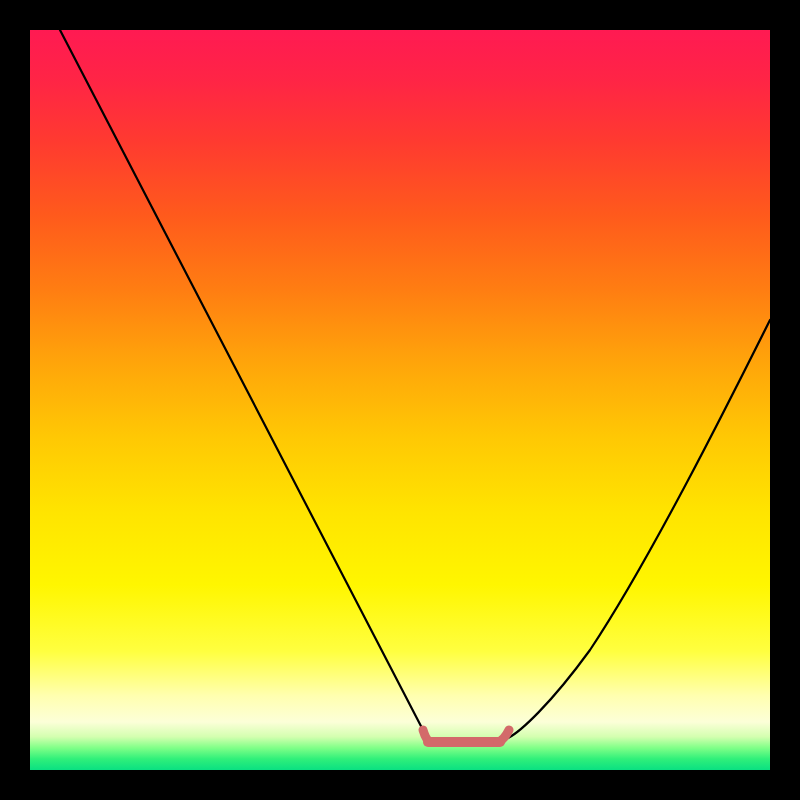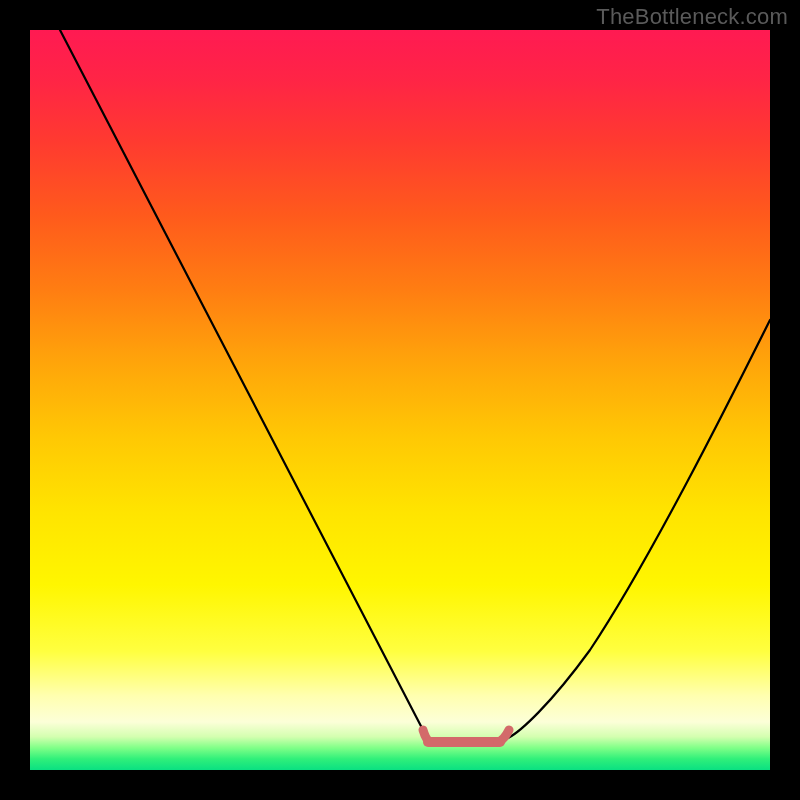--- a/index.html
+++ b/index.html
@@ -46,21 +46,20 @@
     width: 740px;
     height: 740px;
     z-index: 5;
   }
 </style>
 </head>
 <body>
 
 <div class="container">
 
-  <div class="watermark">TheBottleneck.com</div>
 
   <div class="plot-area">
 
     <svg class="gradient-bg" viewBox="0 0 740 740" preserveAspectRatio="none">
       <defs>
         <linearGradient id="bg-grad" x1="0" y1="0" x2="0" y2="1">
             <stop offset="0%" stop-color="#ff1a52"></stop>
             <stop offset="7.000000000000001%" stop-color="#ff2545"></stop>
             <stop offset="15%" stop-color="#ff3a30"></stop>
             <stop offset="25%" stop-color="#ff5a1c"></stop>

